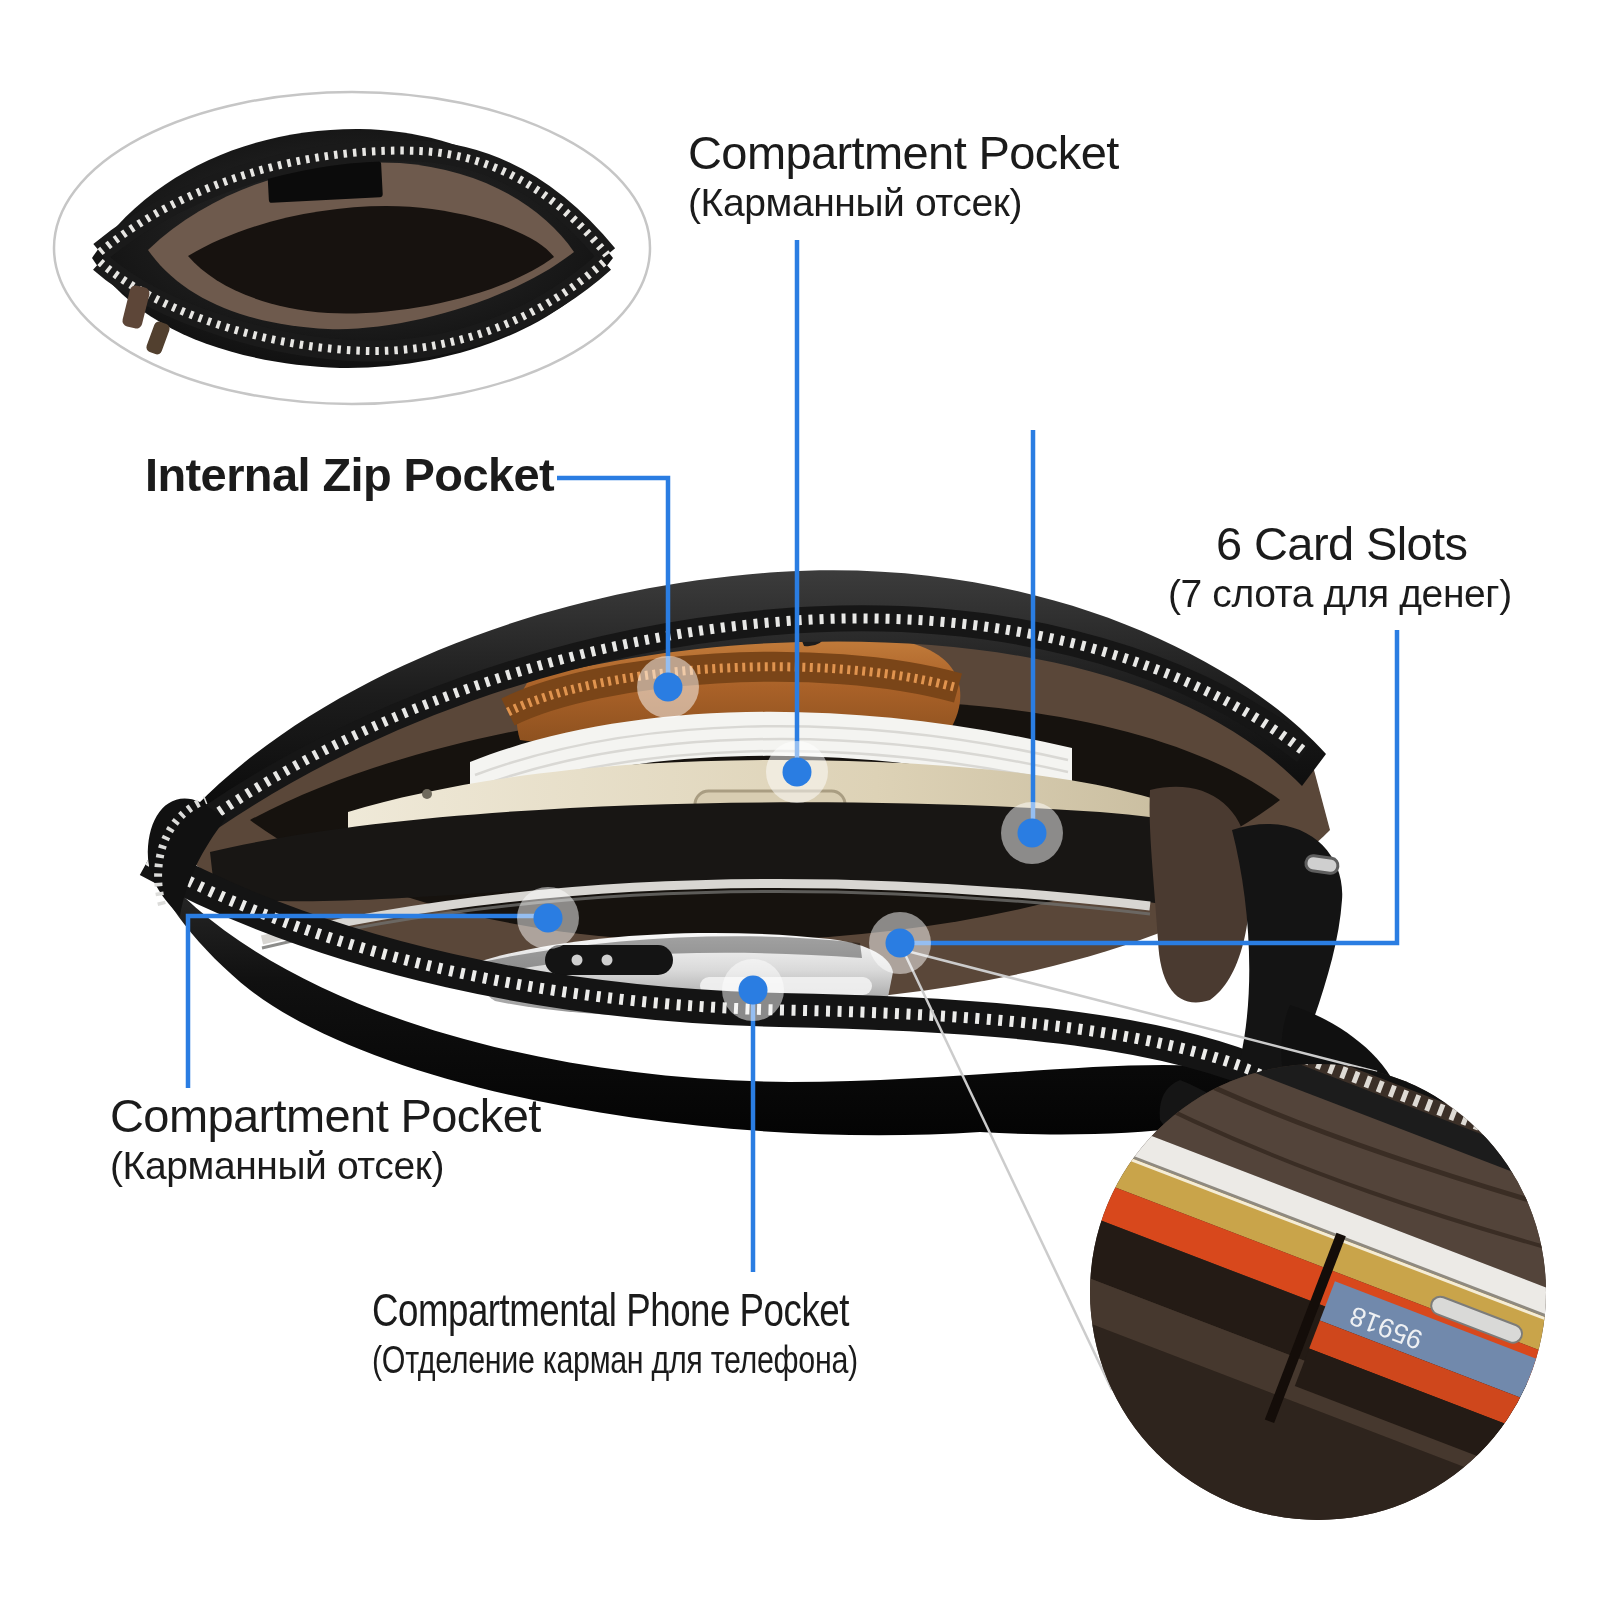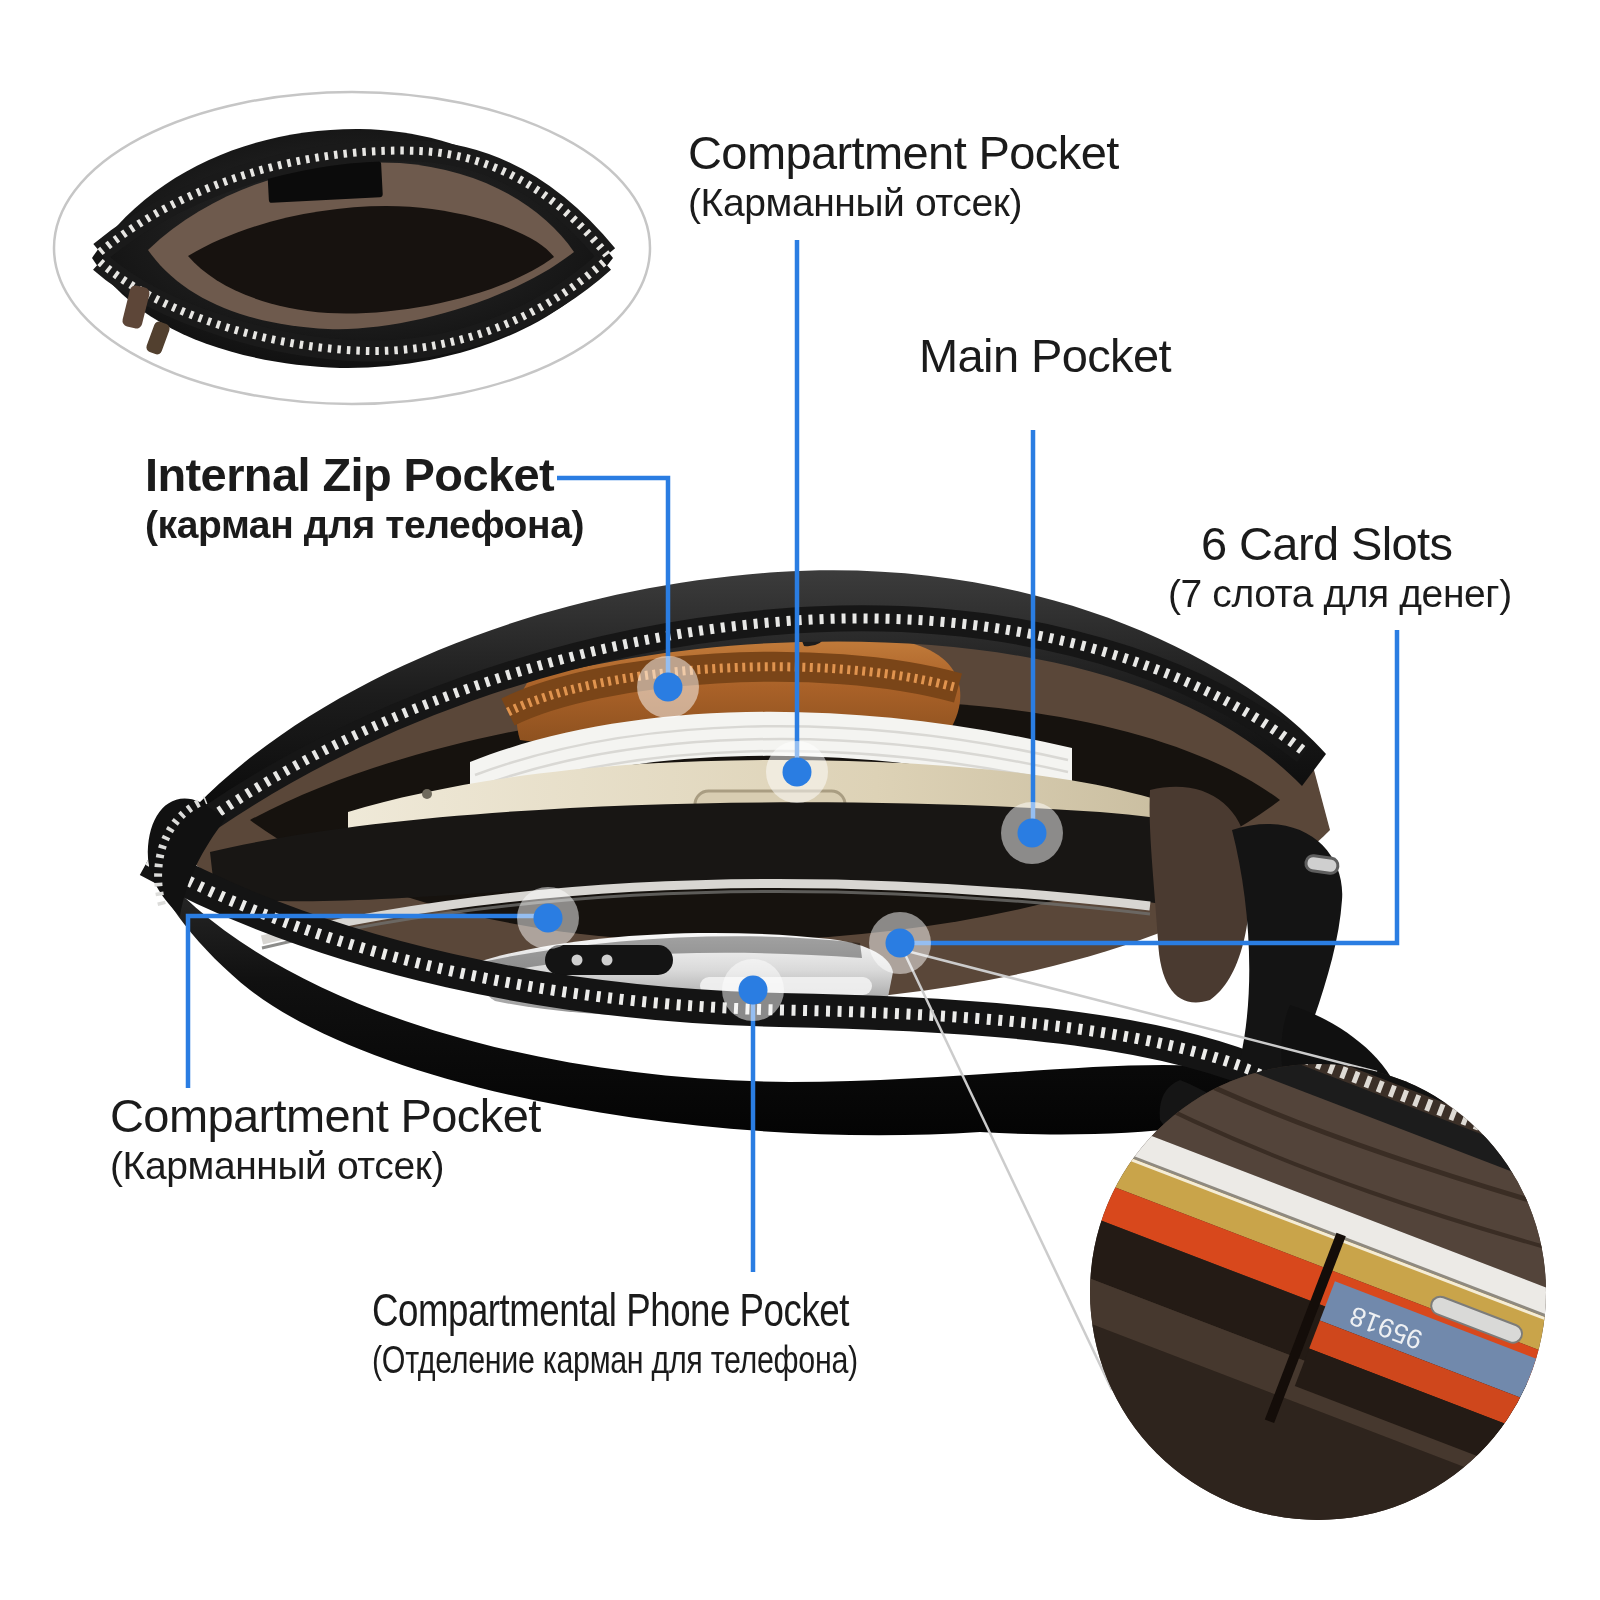--- a/index.html
+++ b/index.html
@@ -20,21 +20,21 @@
   .co-title{
     font-size:47px;line-height:54px;white-space:nowrap;letter-spacing:-0.6px;
   }
   .co-sub{
     font-size:39px;line-height:46px;white-space:nowrap;letter-spacing:-0.4px;
   }
   #co-top   {left:688px;top:126px;}
   #co-main  {left:919px;top:329px;}
   #co-zip   {left:145px;top:448px;font-weight:bold;}
   #co-cards {left:1168px;top:517px;}
-  #co-cards .co-title{margin-left:33px;}
+  #co-cards .co-title{margin-left:48px;}
   #co-bottom{left:110px;top:1089px;}
   #co-phone {left:372px;top:1283px;transform:scaleX(0.78);transform-origin:0 0;}
 </style>
 </head>
 <body>
 
 <div class="stage">
 
 <svg width="1600" height="1600" viewBox="0 0 1600 1600">
   <defs>
@@ -221,26 +221,24 @@
         </g>
   </g>
 </svg>
 
 <div class="callout" id="co-top">
   <div class="co-title">Compartment Pocket</div>
   <div class="co-sub">(Карманный отсек)</div>
 </div>
 
 <div class="callout" id="co-main">
-  <div class="co-title">Main Pocket</div>
 </div>
 
 <div class="callout" id="co-zip">
   <div class="co-title">Internal Zip Pocket</div>
-  <div class="co-sub">(карман для телефона)</div>
 </div>
 
 <div class="callout" id="co-cards">
   <div class="co-title">6 Card Slots</div>
   <div class="co-sub">(7 слота для денег)</div>
 </div>
 
 <div class="callout" id="co-bottom">
   <div class="co-title">Compartment Pocket</div>
   <div class="co-sub">(Карманный отсек)</div>

